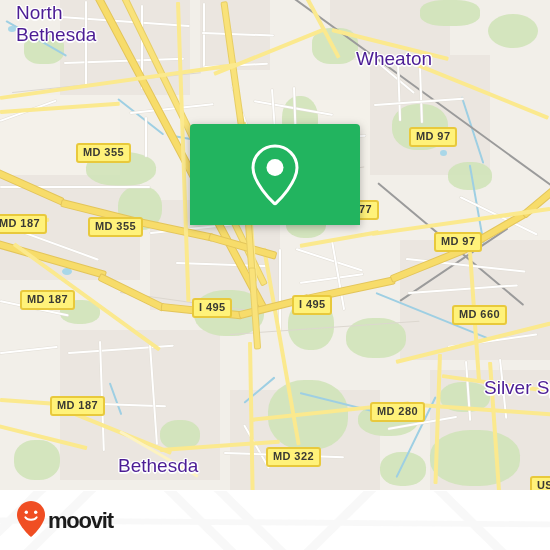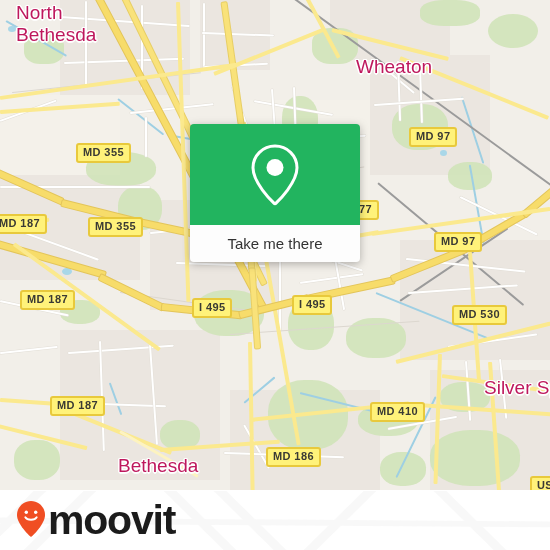--- a/index.html
+++ b/index.html
@@ -68,21 +68,21 @@
     font-weight: bold;
     letter-spacing: .4px;
     padding: 1px 5px 2px 5px;
     white-space: nowrap;
     line-height: 13px;
     z-index: 30;
   }
   
   .place {
     position: absolute;
-    color: #be185d;
+    color: #4c1d95;
     font-weight: normal;
     white-space: nowrap;
     text-shadow:
       1.5px 0 0 rgba(255,255,255,.9), -1.5px 0 0 rgba(255,255,255,.9),
       0 1.5px 0 rgba(255,255,255,.9), 0 -1.5px 0 rgba(255,255,255,.9),
       1px 1px 0 rgba(255,255,255,.9), -1px -1px 0 rgba(255,255,255,.9),
       1px -1px 0 rgba(255,255,255,.9), -1px 1px 0 rgba(255,255,255,.9);
     z-index: 25;
   }
   .place.big { font-size: 19px; }
@@ -166,21 +166,21 @@
     z-index: 2;
   }
   #footer-logo {
     position: relative;
     display: flex;
     align-items: center;
     z-index: 2;
   }
   #moovit-pin-icon { margin-right: 2px; }
   #moovit-wordmark {
-    font-size: 41px;
+    font-size: 22px;
     font-weight: bold;
     letter-spacing: -1.2px;
     color: #1b1b1b;
     line-height: 33px;
   }
 </style>
 </head>
 <body>
 
 <div id="root">
@@ -343,55 +343,54 @@
     <div class="road r-primary" style="left:440px;top:352px;width:130px;transform:rotate(92deg);"></div>
     <div class="road r-primary" style="left:442px;top:374px;width:110px;transform:rotate(8deg);"></div>
 
     <div class="road r-primary" style="left:160px;top:448px;width:120px;transform:rotate(-4deg);"></div>
     <div class="road r-secondary" style="left:120px;top:430px;width:90px;transform:rotate(30deg);"></div>
 
     <div class="place big" style="left:16px;top:2px;">
       <span class="ln1">North</span>
       <span class="ln2">Bethesda</span>
     </div>
-    <div class="place big" style="left:356px;top:48px;margin-top:8px;">
+    <div class="place big" style="left:356px;top:48px;">
       <span class="ln1">Wheaton</span>
     </div>
     <div class="place big" style="left:484px;top:377px;">
       <span class="ln1">Silver Sp</span>
     </div>
     <div class="place big" style="left:118px;top:455px;">
       <span class="ln1">Bethesda</span>
     </div>
 
     <div class="shield" style="left:76px;top:143px;">MD 355</div>
     <div class="shield" style="left:-8px;top:214px;">MD 187</div>
     <div class="shield" style="left:88px;top:217px;">MD 355</div>
     <div class="shield" style="left:20px;top:290px;">MD 187</div>
     <div class="shield" style="left:50px;top:396px;">MD 187</div>
     <div class="shield" style="left:192px;top:298px;">I 495</div>
     <div class="shield" style="left:292px;top:295px;">I 495</div>
-    <div class="shield" style="left:266px;top:447px;">MD 186</div>
+    <div class="shield" style="left:266px;top:447px;">MD 322</div>
     <div class="shield" style="left:409px;top:127px;">MD 97</div>
     <div class="shield" style="left:352px;top:200px;">77</div>
     <div class="shield" style="left:434px;top:232px;">MD 97</div>
-    <div class="shield" style="left:452px;top:305px;">MD 530</div>
-    <div class="shield" style="left:370px;top:402px;">MD 410</div>
+    <div class="shield" style="left:452px;top:305px;">MD 660</div>
+    <div class="shield" style="left:370px;top:402px;">MD 280</div>
     <div class="shield" style="left:530px;top:476px;">US</div>
 
     <div id="poi-card">
       <div id="poi-card-top">
         <span id="poi-pin-icon">
           <svg width="54" height="66" viewBox="0 0 54 66" fill="none" xmlns="http://www.w3.org/2000/svg">
             <path d="M27 4 C14.8 4 5 13.7 5 25.8 C5 40.5 23.2 58.5 26.2 61.4 a1.1 1.1 0 0 0 1.6 0 C30.8 58.5 49 40.5 49 25.8 C49 13.7 39.2 4 27 4 Z" stroke="#ffffff" stroke-width="3" fill="none"></path>
             <circle cx="27" cy="25.5" r="8.5" fill="#ffffff"></circle>
           </svg>
         </span>
       </div>
-      <div id="poi-card-button">Take me there</div>
     </div>
     <div id="poi-card-notch"></div>
 
   </div>
 
   <div id="footer">
     <svg id="footer-watermark" viewBox="0 0 550 60" preserveAspectRatio="none">
       <g stroke="#8c8c8c" stroke-width="9" fill="none">
         <path d="M-30 70 L60 -20"></path>
         <path d="M20 70 L110 -20"></path>

